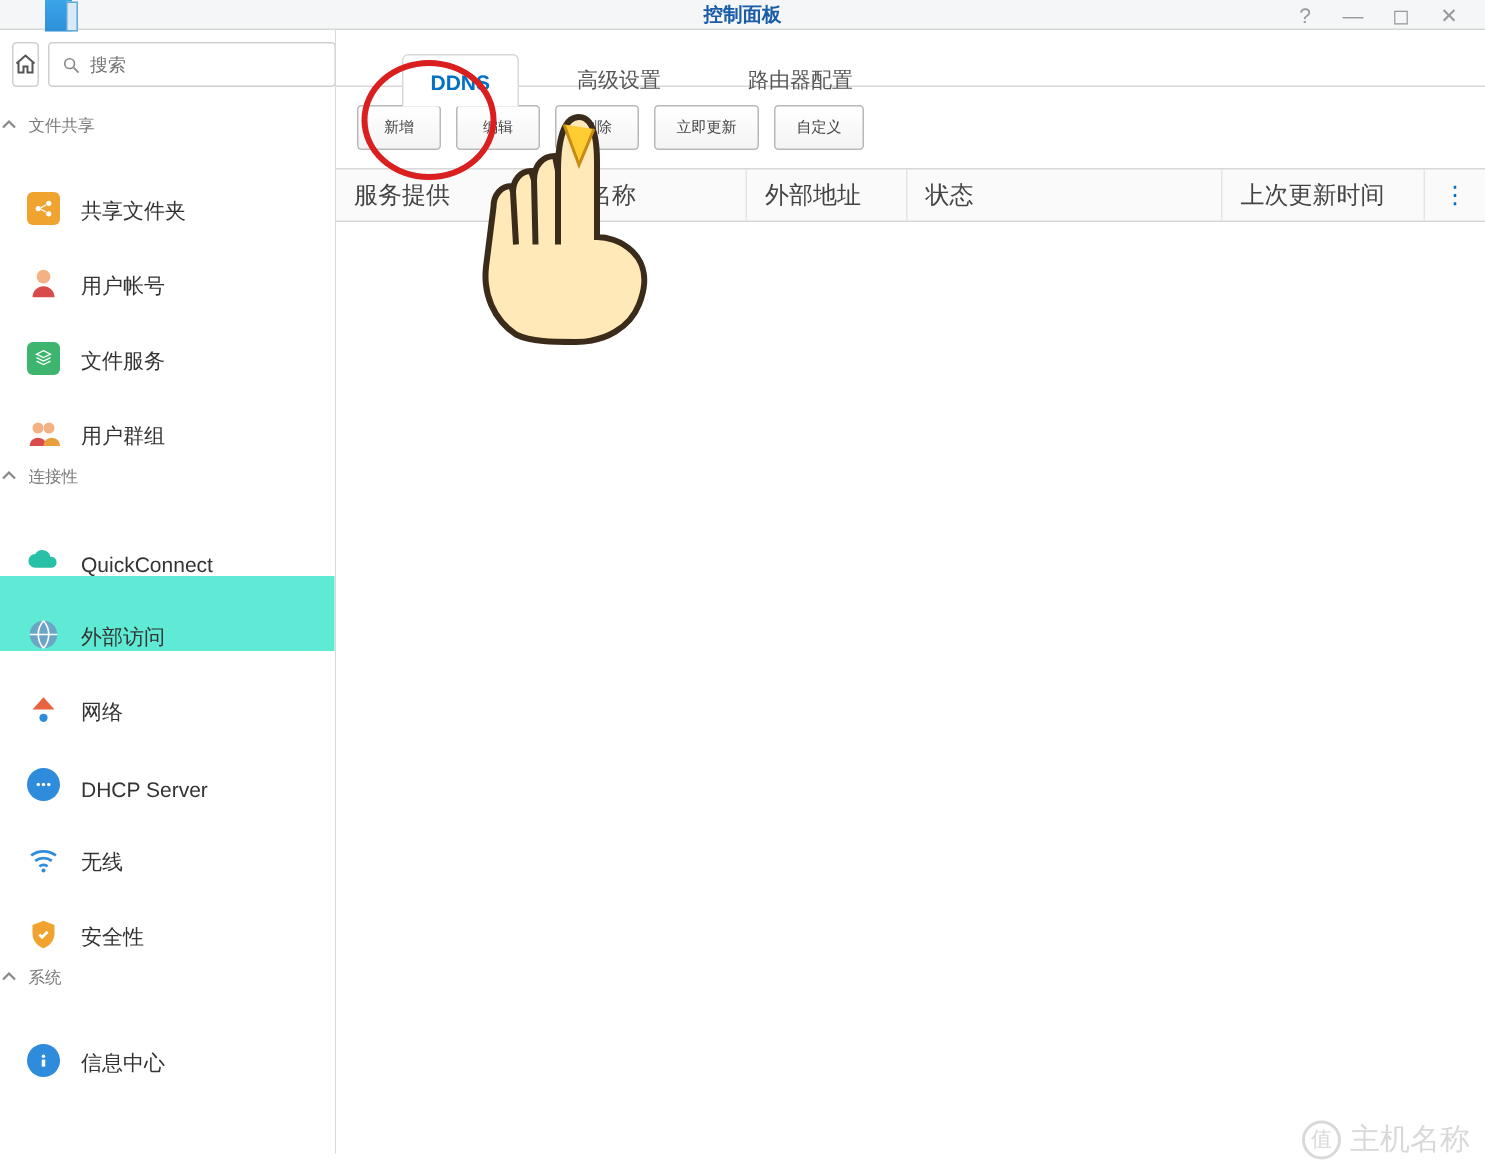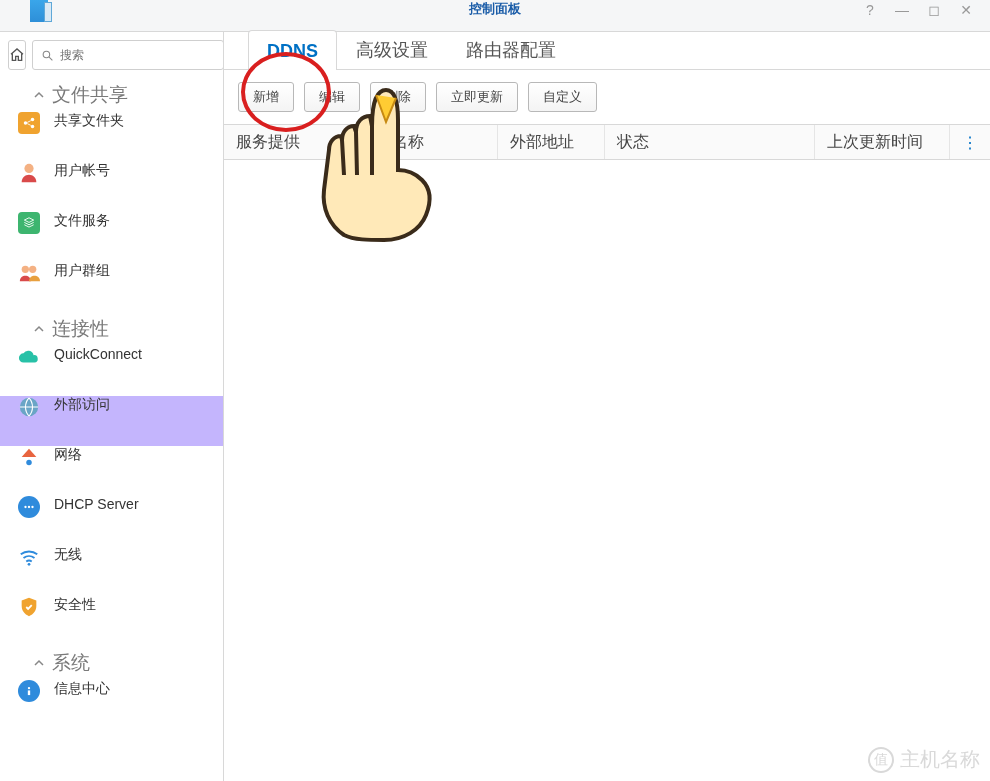--- a/index.html
+++ b/index.html
@@ -1,47 +1,47 @@
 <!DOCTYPE html>
 <html><head>
   <meta charset="utf-8">
   <style>
     * { margin: 0; padding: 0; box-sizing: border-box; font-family: "Microsoft YaHei", Arial, sans-serif; }
     body { width: 990px; height: 781px; background: #fff; overflow: hidden; position: relative; }
     
-    .titlebar { height: 32px; background: #f5f6f7; border-bottom: 1px solid #d8d8d8; display: flex; align-items: flex-start; position: relative; padding-left: 24px; }
+    .titlebar { height: 20px; background: #f5f6f7; border-bottom: 1px solid #d8d8d8; display: flex; align-items: center; position: relative; padding-left: 24px; }
     .app-icon { width: 18px; height: 22px; margin-left: 6px; background: linear-gradient(180deg,#3aa6ea 0%,#2e8fd8 100%); position: relative; }
     .app-icon::after { content:""; position:absolute; right:-4px; top:2px; width:6px; height:18px; background:#d9e9f5; border:1px solid #5fa8d8; }
     .title { position: absolute; left: 50%; transform: translateX(-50%); font-size: 13px; font-weight: 600; color: #1a5ca8; }
     .winbtns { position: absolute; right: 8px; display: flex; gap: 0; }
     .winbtn { width: 32px; height: 20px; display: flex; align-items: center; justify-content: center; color: #999; font-size: 14px; cursor: pointer; }
     
     .body { display: flex; height: 749px; }
     
     .sidebar { width: 224px; border-right: 1px solid #d8d8d8; background: #fff; overflow-y: auto; }
     .search-row { display: flex; align-items: center; padding: 8px; gap: 6px; }
     .home-btn { width: 34px; height: 30px; border: 1px solid #cfcfcf; border-radius: 3px; display: flex; align-items: center; justify-content: center; background: #fff; cursor: pointer; }
     .home-svg { width: 16px; height: 16px; }
     .search-box { flex: 1; height: 30px; border: 1px solid #cfcfcf; border-radius: 3px; display: flex; align-items: center; padding: 0 8px; gap: 6px; }
     .search-svg { width: 13px; height: 13px; }
     .search-input { border: none; outline: none; font-size: 12px; color: #666; flex: 1; background: transparent; }
     
-    .section-header { height: 34px; display: flex; align-items: center; padding: 0 34px; gap: 8px; color: #7a7a7a; font-size: 19px; cursor: pointer; text-align: center; }
+    .section-header { height: 34px; display: flex; align-items: center; padding: 0 1px; gap: 8px; color: #7a7a7a; font-size: 11px; cursor: pointer; text-align: center; }
     .chev { width: 10px; height: 10px; }
-    .sidebar-item { height: 50px; display: flex; align-items: flex-start; padding: 0 18px; gap: 14px; font-size: 14px; color: #333; cursor: pointer; }
-    .sidebar-item.active { background: #c4b5fd; }
+    .sidebar-item { height: 50px; display: flex; align-items: flex-end; padding: 0 18px; gap: 14px; font-size: 14px; color: #333; cursor: pointer; }
+    .sidebar-item.active { background: #5eead4; }
     .sidebar-icon { width: 22px; height: 22px; display: flex; align-items: center; justify-content: center; border-radius: 4px; }
     
     .main { flex: 1; display: flex; flex-direction: column; position: relative; }
     .tabs { display: flex; border-bottom: 1px solid #d8d8d8; padding-left: 24px; height: 38px; align-items: flex-end; }
-    .tab { padding: 10px 18px 8px; font-size: 18px; color: #555; cursor: pointer; border: 1px solid transparent; border-bottom: none; position: relative; top: 1px; }
+    .tab { padding: 10px 18px 8px; font-size: 14px; color: #555; cursor: pointer; border: 1px solid transparent; border-bottom: none; position: relative; top: 14px; margin-left: 20px; }
     .tab.active { color: #0071c5; font-weight: 600; border-color: #d8d8d8; border-radius: 4px 4px 0 0; background: #fff; }
     
     .toolbar { display: flex; gap: 10px; padding: 12px 14px; }
-    .tbtn { min-width: 56px; height: 30px; padding: 0 14px; border: 1px solid #b8b8b8; border-radius: 3px; background: linear-gradient(#fff,#f4f4f4); font-size: 13px; color: #444; cursor: pointer; display: flex; align-items: center; justify-content: center; }
+    .tbtn { min-width: 56px; height: 30px; padding: 0 14px; border: 1px solid #b8b8b8; border-radius: 3px; background: linear-gradient(#fff,#f4f4f4); font-size: 10px; color: #444; cursor: pointer; display: flex; align-items: center; justify-content: center; }
     
     .table-header { display: flex; align-items: flex-end; height: 36px; border-top: 1px solid #d8d8d8; border-bottom: 1px solid #d8d8d8; font-size: 16px; color: #444; background: #fafafa; }
     .th { padding: 0 12px; border-right: 1px solid #e5e5e5; height: 100%; display: flex; align-items: center; }
     .th:last-child { border-right: none; flex: 0 0 24px; justify-content: center; color: #0071c5; cursor: pointer; }
     
     .circle-anno { position: absolute; border: 4px solid #d91f1f; border-radius: 50%; pointer-events: none; }
     
     .hand-pointer { position: absolute; pointer-events: none; }
     
     .watermark { position: absolute; right: 10px; bottom: 8px; color: #d9d9d9; font-size: 20px; font-weight: 500; display: flex; align-items: center; gap: 6px; }

